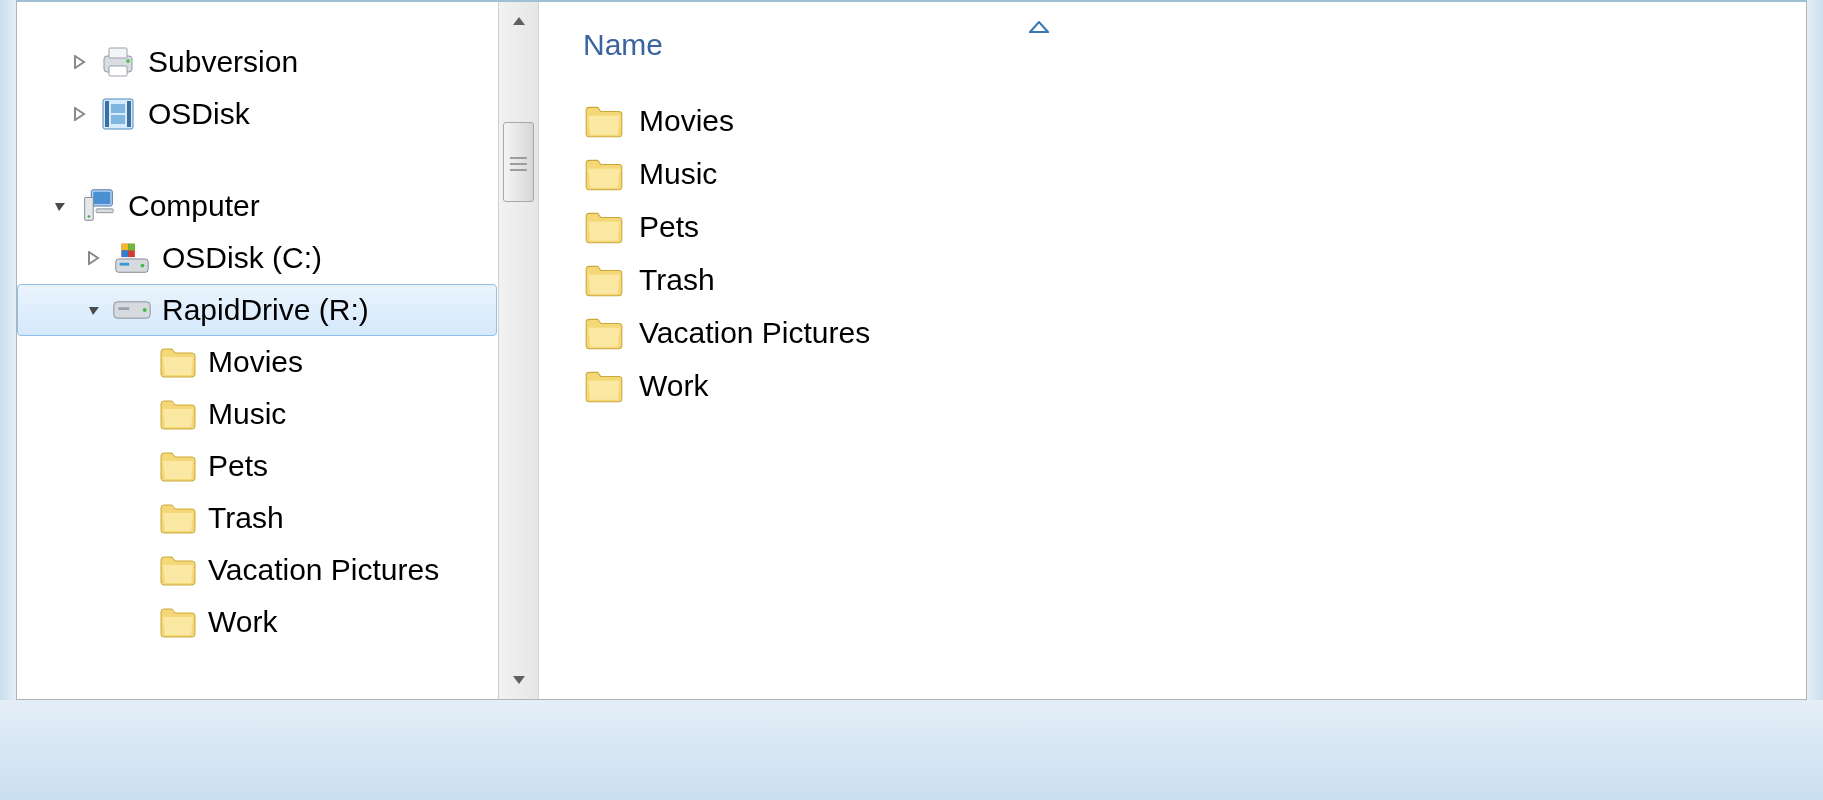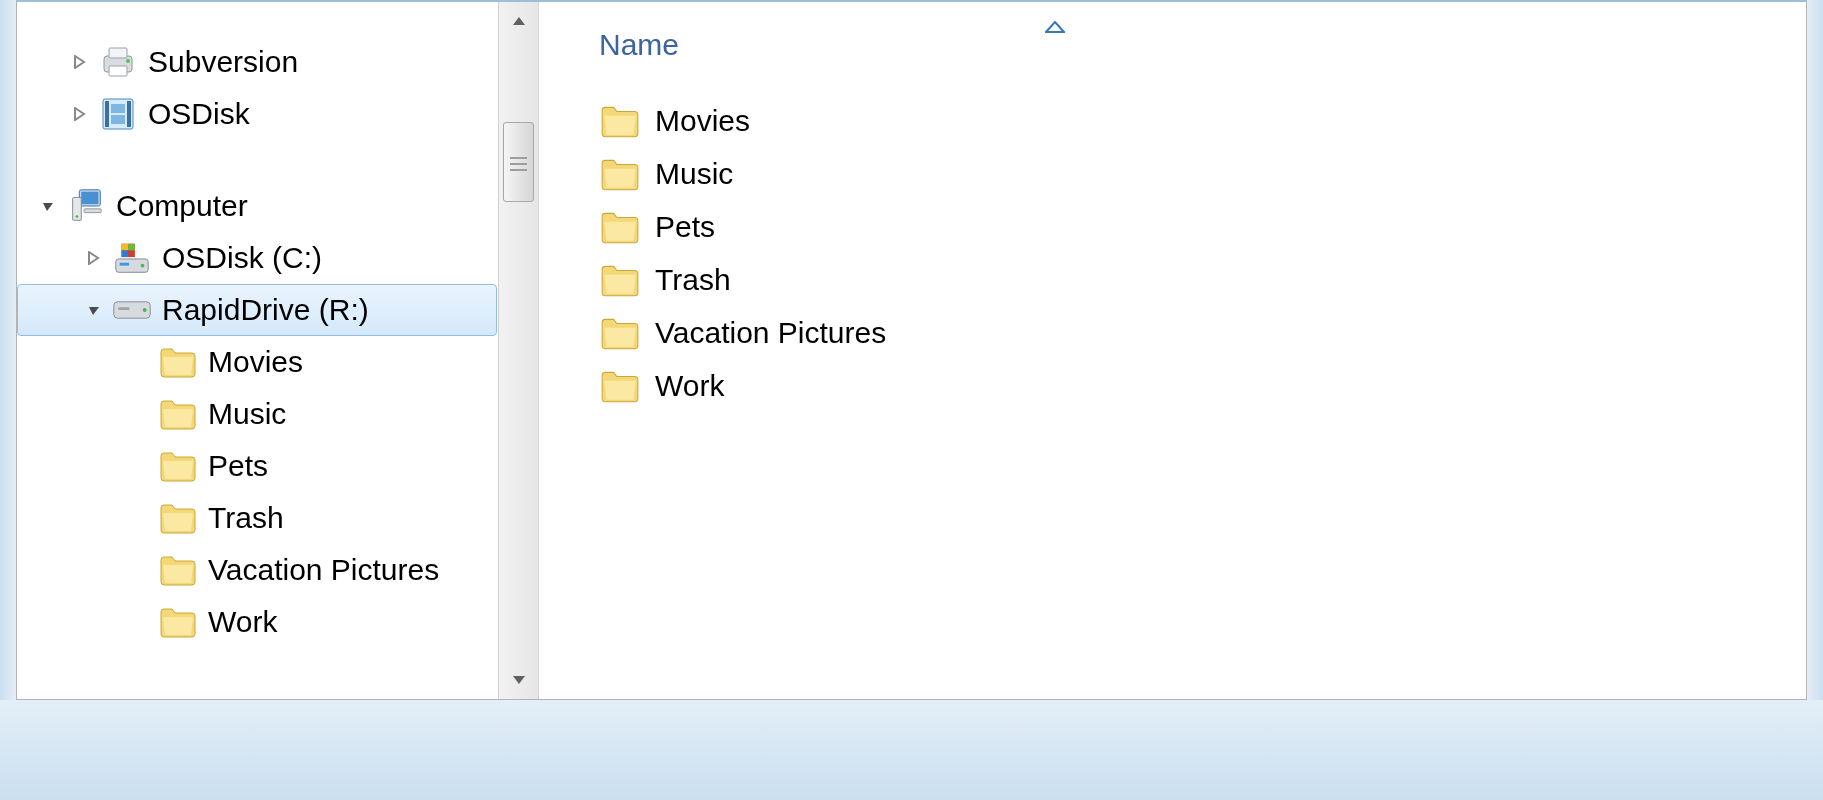--- a/index.html
+++ b/index.html
@@ -62,21 +62,21 @@
     white-space: nowrap;
     cursor: default;
     border: 1px solid transparent;
     border-radius: 4px;
   }
   .tree-item.selected {
     background: linear-gradient(to bottom, #eaf4fd, #d4e9fb);
     border: 1px solid #8fbfe8;
   }
   .indent-1 { padding-left: 50px; }
-  .indent-1b{ padding-left: 18px; }
+  .indent-1b{ padding-left: 30px; }
   .indent-2 { padding-left: 64px; }
   .indent-3 { padding-left: 110px; }
   .spacer { height: 40px; }
   .expander {
     width: 24px;
     height: 24px;
     margin-right: 6px;
     display: inline-flex;
     align-items:center;
     justify-content:center;
@@ -130,21 +130,20 @@
     height:2px;
     background:#9d9d9d;
     margin:4px 0;
   }
 
   
   .main {
     flex:1;
     position:relative;
     background:#fff;
-    margin-left:16px;
   }
   .sort-indicator{
     position:absolute;
     top:6px;
     left:490px;
     color:#3a78b5;
   }
   .col-header{
     position:absolute;
     top:26px;

